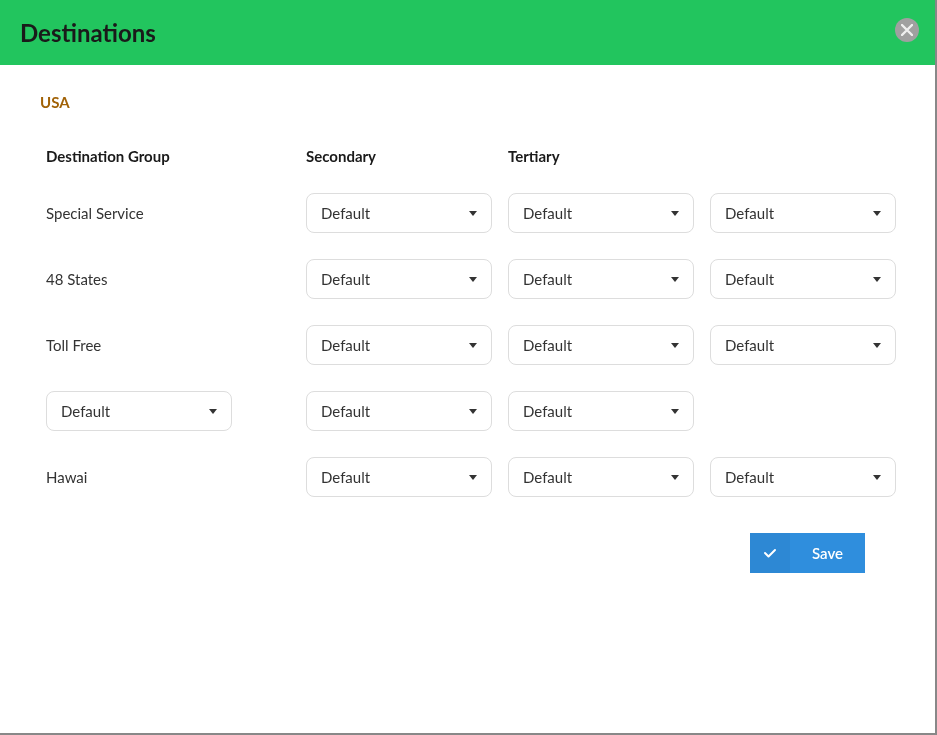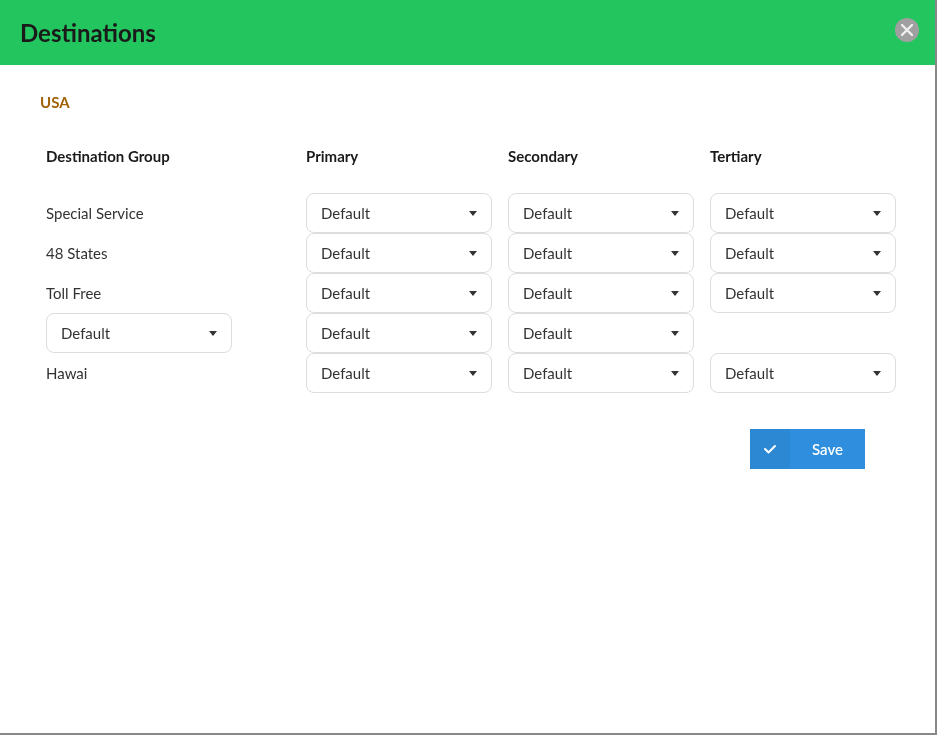--- a/index.html
+++ b/index.html
@@ -70,20 +70,21 @@
     .table-header .col-label {
       font-size: 15px;
       font-weight: 700;
       color: #1a1a1a;
     }
     .table-row {
       display: grid;
       grid-template-columns: 260px 202px 202px 202px;
       gap: 0;
       align-items: center;
+      margin-bottom: 26px;
       padding-left: 6px;
     }
     .row-label {
       font-size: 15px;
       font-weight: 400;
       color: #333;
     }
     .dropdown {
       position: relative;
       width: 186px;
@@ -163,21 +164,20 @@
     </svg>
   </div>
 </div>
 
 <div class="content">
   <div class="region-title">USA</div>
 
   <div class="table">
     <div class="table-header">
       <div class="col-label">Destination Group</div>
-      <div class="col-label">Primary</div>
       <div class="col-label">Secondary</div>
       <div class="col-label">Tertiary</div>
     </div>
 
     <div class="table-row">
       <div class="row-label">Special Service</div>
       <div class="dropdown">
         <button class="dropdown-btn">
           <span>Default</span>
           <span class="dropdown-caret"></span>

